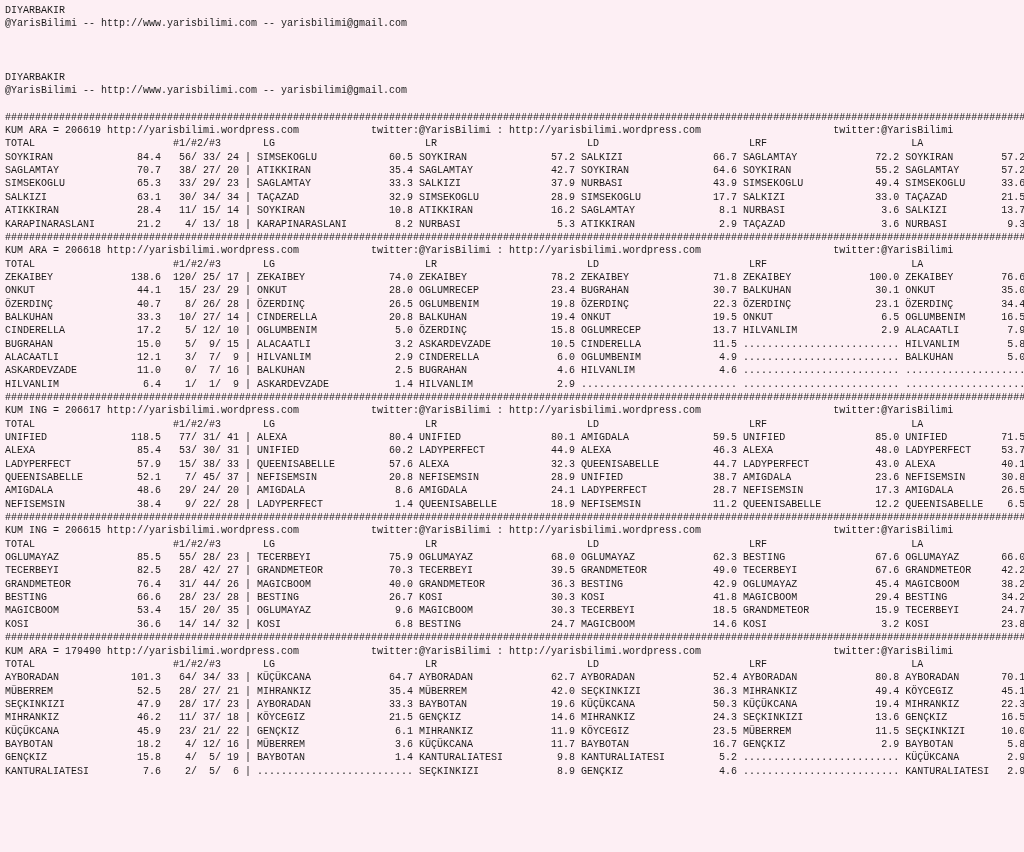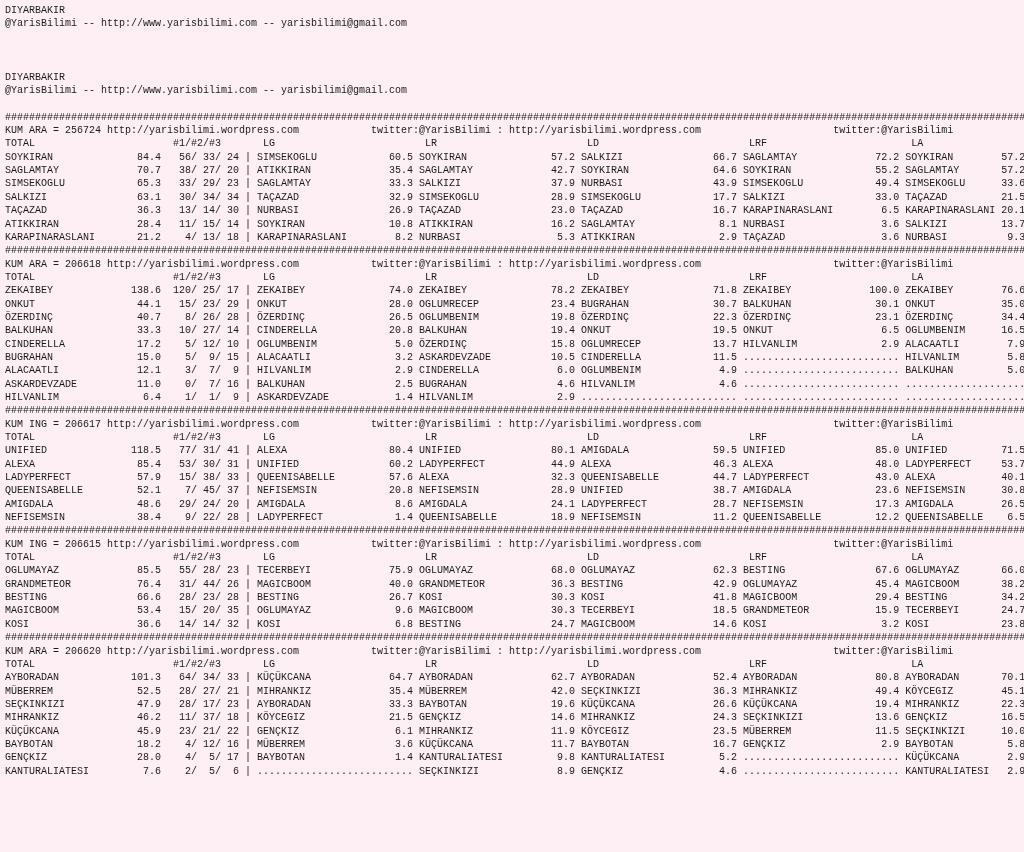--- a/index.html
+++ b/index.html
@@ -31,27 +31,26 @@
   <div class="line">DIYARBAKIR</div>
   <div class="line">@YarisBilimi -- http://www.yarisbilimi.com -- yarisbilimi@gmail.com</div>
   <div class="line"></div>
   <div class="line"></div>
   <div class="line"></div>
   <div class="line">DIYARBAKIR</div>
   <div class="line">@YarisBilimi -- http://www.yarisbilimi.com -- yarisbilimi@gmail.com</div>
   <div class="line"></div>
   <div id="sections">
       <div class="line">##########################################################################################################################################################################</div>
-      <div class="line">KUM ARA = 256724 http://yarisbilimi.wordpress.com            twitter:@YarisBilimi : http://yarisbilimi.wordpress.com                      twitter:@YarisBilimi</div>
+      <div class="line">KUM ARA = 206619 http://yarisbilimi.wordpress.com            twitter:@YarisBilimi : http://yarisbilimi.wordpress.com                      twitter:@YarisBilimi</div>
       <div class="line">TOTAL                       #1/#2/#3       LG                         LR                         LD                         LRF                        LA</div>
       <div class="line">SOYKIRAN              84.4   56/ 33/ 24 | SIMSEKOGLU            60.5 SOYKIRAN              57.2 SALKIZI               66.7 SAGLAMTAY             72.2 SOYKIRAN        57.2</div>
       <div class="line">SAGLAMTAY             70.7   38/ 27/ 20 | ATIKKIRAN             35.4 SAGLAMTAY             42.7 SOYKIRAN              64.6 SOYKIRAN              55.2 SAGLAMTAY       57.2</div>
       <div class="line">SIMSEKOGLU            65.3   33/ 29/ 23 | SAGLAMTAY             33.3 SALKIZI               37.9 NURBASI               43.9 SIMSEKOGLU            49.4 SIMSEKOGLU      33.6</div>
       <div class="line">SALKIZI               63.1   30/ 34/ 34 | TAÇAZAD               32.9 SIMSEKOGLU            28.9 SIMSEKOGLU            17.7 SALKIZI               33.0 TAÇAZAD         21.5</div>
-      <div class="line">TAÇAZAD               36.3   13/ 14/ 30 | NURBASI               26.9 TAÇAZAD               23.0 TAÇAZAD               16.7 KARAPINARASLANI        6.5 KARAPINARASLANI 20.1</div>
       <div class="line">ATIKKIRAN             28.4   11/ 15/ 14 | SOYKIRAN              10.8 ATIKKIRAN             16.2 SAGLAMTAY              8.1 NURBASI                3.6 SALKIZI         13.7</div>
       <div class="line">KARAPINARASLANI       21.2    4/ 13/ 18 | KARAPINARASLANI        8.2 NURBASI                5.3 ATIKKIRAN              2.9 TAÇAZAD                3.6 NURBASI          9.3</div>
       <div class="line">##########################################################################################################################################################################</div>
       <div class="line">KUM ARA = 206618 http://yarisbilimi.wordpress.com            twitter:@YarisBilimi : http://yarisbilimi.wordpress.com                      twitter:@YarisBilimi</div>
       <div class="line">TOTAL                       #1/#2/#3       LG                         LR                         LD                         LRF                        LA</div>
       <div class="line">ZEKAIBEY             138.6  120/ 25/ 17 | ZEKAIBEY              74.0 ZEKAIBEY              78.2 ZEKAIBEY              71.8 ZEKAIBEY             100.0 ZEKAIBEY        76.6</div>
       <div class="line">ONKUT                 44.1   15/ 23/ 29 | ONKUT                 28.0 OGLUMRECEP            23.4 BUGRAHAN              30.7 BALKUHAN              30.1 ONKUT           35.0</div>
       <div class="line">ÖZERDINÇ              40.7    8/ 26/ 28 | ÖZERDINÇ              26.5 OGLUMBENIM            19.8 ÖZERDINÇ              22.3 ÖZERDINÇ              23.1 ÖZERDINÇ        34.4</div>
       <div class="line">BALKUHAN              33.3   10/ 27/ 14 | CINDERELLA            20.8 BALKUHAN              19.4 ONKUT                 19.5 ONKUT                  6.5 OGLUMBENIM      16.5</div>
       <div class="line">CINDERELLA            17.2    5/ 12/ 10 | OGLUMBENIM             5.0 ÖZERDINÇ              15.8 OGLUMRECEP            13.7 HILVANLIM              2.9 ALACAATLI        7.9</div>
@@ -65,29 +64,30 @@
       <div class="line">UNIFIED              118.5   77/ 31/ 41 | ALEXA                 80.4 UNIFIED               80.1 AMIGDALA              59.5 UNIFIED               85.0 UNIFIED         71.5</div>
       <div class="line">ALEXA                 85.4   53/ 30/ 31 | UNIFIED               60.2 LADYPERFECT           44.9 ALEXA                 46.3 ALEXA                 48.0 LADYPERFECT     53.7</div>
       <div class="line">LADYPERFECT           57.9   15/ 38/ 33 | QUEENISABELLE         57.6 ALEXA                 32.3 QUEENISABELLE         44.7 LADYPERFECT           43.0 ALEXA           40.1</div>
       <div class="line">QUEENISABELLE         52.1    7/ 45/ 37 | NEFISEMSIN            20.8 NEFISEMSIN            28.9 UNIFIED               38.7 AMIGDALA              23.6 NEFISEMSIN      30.8</div>
       <div class="line">AMIGDALA              48.6   29/ 24/ 20 | AMIGDALA               8.6 AMIGDALA              24.1 LADYPERFECT           28.7 NEFISEMSIN            17.3 AMIGDALA        26.5</div>
       <div class="line">NEFISEMSIN            38.4    9/ 22/ 28 | LADYPERFECT            1.4 QUEENISABELLE         18.9 NEFISEMSIN            11.2 QUEENISABELLE         12.2 QUEENISABELLE    6.5</div>
       <div class="line">##########################################################################################################################################################################</div>
       <div class="line">KUM ING = 206615 http://yarisbilimi.wordpress.com            twitter:@YarisBilimi : http://yarisbilimi.wordpress.com                      twitter:@YarisBilimi</div>
       <div class="line">TOTAL                       #1/#2/#3       LG                         LR                         LD                         LRF                        LA</div>
       <div class="line">OGLUMAYAZ             85.5   55/ 28/ 23 | TECERBEYI             75.9 OGLUMAYAZ             68.0 OGLUMAYAZ             62.3 BESTING               67.6 OGLUMAYAZ       66.0</div>
+      <div class="line">TECERBEYI             82.5   28/ 42/ 27 | GRANDMETEOR           70.3 TECERBEYI             39.5 GRANDMETEOR           49.0 TECERBEYI             67.6 GRANDMETEOR     42.2</div>
       <div class="line">GRANDMETEOR           76.4   31/ 44/ 26 | MAGICBOOM             40.0 GRANDMETEOR           36.3 BESTING               42.9 OGLUMAYAZ             45.4 MAGICBOOM       38.2</div>
       <div class="line">BESTING               66.6   28/ 23/ 28 | BESTING               26.7 KOSI                  30.3 KOSI                  41.8 MAGICBOOM             29.4 BESTING         34.2</div>
       <div class="line">MAGICBOOM             53.4   15/ 20/ 35 | OGLUMAYAZ              9.6 MAGICBOOM             30.3 TECERBEYI             18.5 GRANDMETEOR           15.9 TECERBEYI       24.7</div>
       <div class="line">KOSI                  36.6   14/ 14/ 32 | KOSI                   6.8 BESTING               24.7 MAGICBOOM             14.6 KOSI                   3.2 KOSI            23.8</div>
       <div class="line">##########################################################################################################################################################################</div>
-      <div class="line">KUM ARA = 206620 http://yarisbilimi.wordpress.com            twitter:@YarisBilimi : http://yarisbilimi.wordpress.com                      twitter:@YarisBilimi</div>
+      <div class="line">KUM ARA = 179490 http://yarisbilimi.wordpress.com            twitter:@YarisBilimi : http://yarisbilimi.wordpress.com                      twitter:@YarisBilimi</div>
       <div class="line">TOTAL                       #1/#2/#3       LG                         LR                         LD                         LRF                        LA</div>
       <div class="line">AYBORADAN            101.3   64/ 34/ 33 | KÜÇÜKCANA             64.7 AYBORADAN             62.7 AYBORADAN             52.4 AYBORADAN             80.8 AYBORADAN       70.1</div>
       <div class="line">MÜBERREM              52.5   28/ 27/ 21 | MIHRANKIZ             35.4 MÜBERREM              42.0 SEÇKINKIZI            36.3 MIHRANKIZ             49.4 KÖYCEGIZ        45.1</div>
-      <div class="line">SEÇKINKIZI            47.9   28/ 17/ 23 | AYBORADAN             33.3 BAYBOTAN              19.6 KÜÇÜKCANA             26.6 KÜÇÜKCANA             19.4 MIHRANKIZ       22.3</div>
+      <div class="line">SEÇKINKIZI            47.9   28/ 17/ 23 | AYBORADAN             33.3 BAYBOTAN              19.6 KÜÇÜKCANA             50.3 KÜÇÜKCANA             19.4 MIHRANKIZ       22.3</div>
       <div class="line">MIHRANKIZ             46.2   11/ 37/ 18 | KÖYCEGIZ              21.5 GENÇKIZ               14.6 MIHRANKIZ             24.3 SEÇKINKIZI            13.6 GENÇKIZ         16.5</div>
       <div class="line">KÜÇÜKCANA             45.9   23/ 21/ 22 | GENÇKIZ                6.1 MIHRANKIZ             11.9 KÖYCEGIZ              23.5 MÜBERREM              11.5 SEÇKINKIZI      10.0</div>
       <div class="line">BAYBOTAN              18.2    4/ 12/ 16 | MÜBERREM               3.6 KÜÇÜKCANA             11.7 BAYBOTAN              16.7 GENÇKIZ                2.9 BAYBOTAN         5.8</div>
-      <div class="line">GENÇKIZ               28.0    4/  5/ 17 | BAYBOTAN               1.4 KANTURALIATESI         9.8 KANTURALIATESI         5.2 .......................... KÜÇÜKCANA        2.9</div>
+      <div class="line">GENÇKIZ               15.8    4/  5/ 19 | BAYBOTAN               1.4 KANTURALIATESI         9.8 KANTURALIATESI         5.2 .......................... KÜÇÜKCANA        2.9</div>
       <div class="line">KANTURALIATESI         7.6    2/  5/  6 | .......................... SEÇKINKIZI             8.9 GENÇKIZ                4.6 .......................... KANTURALIATESI   2.9</div>
     </div>
 </div>
 
 </body></html>

